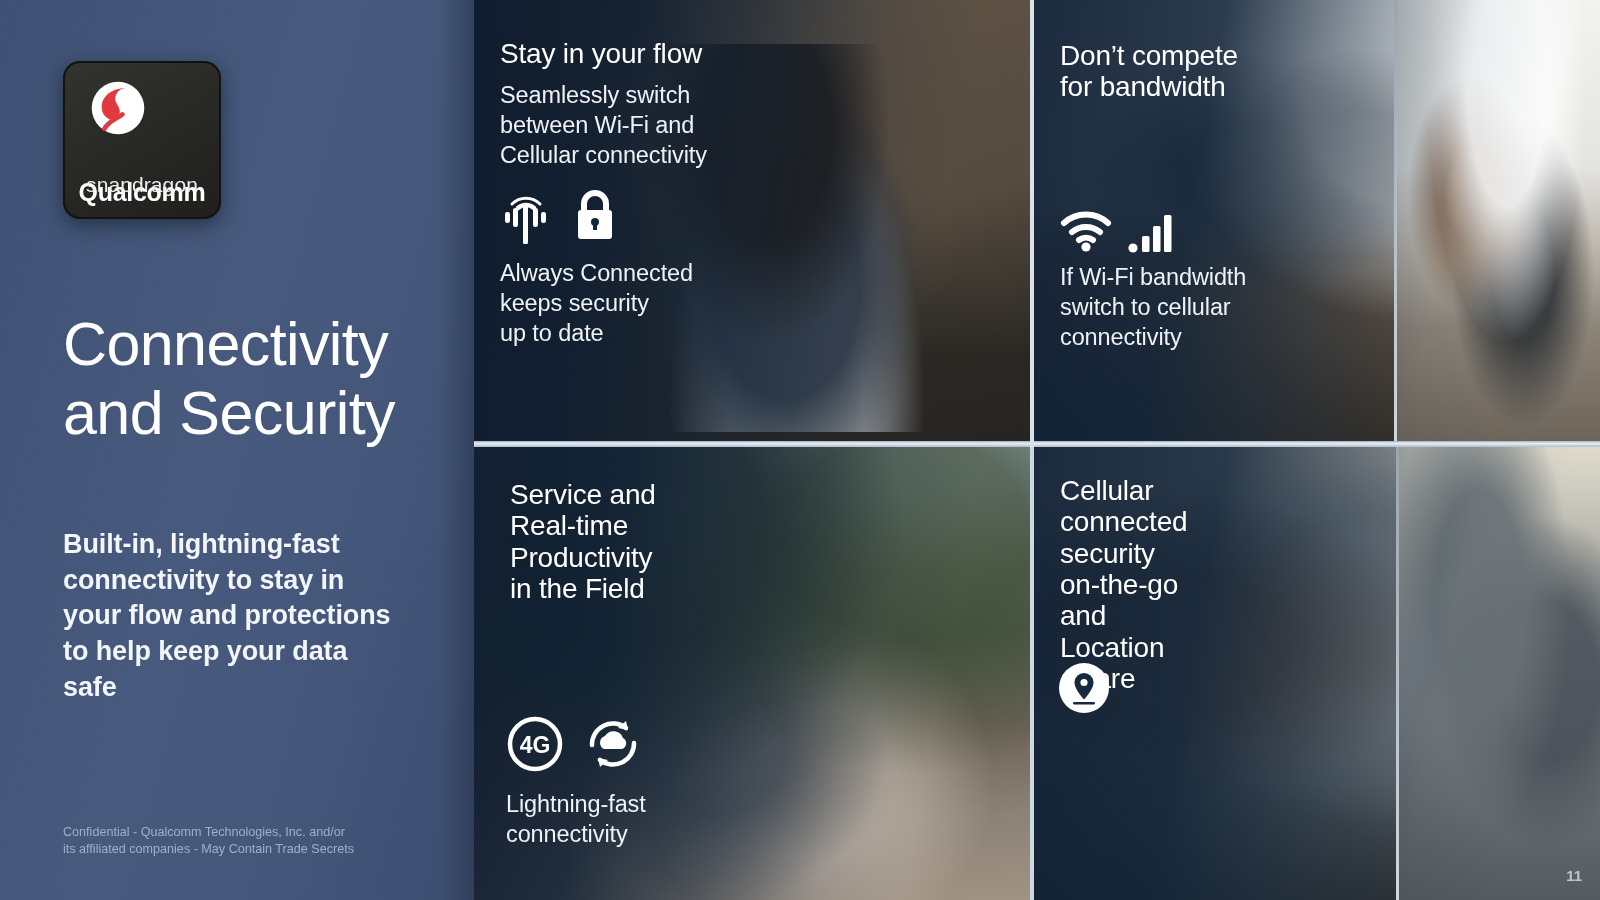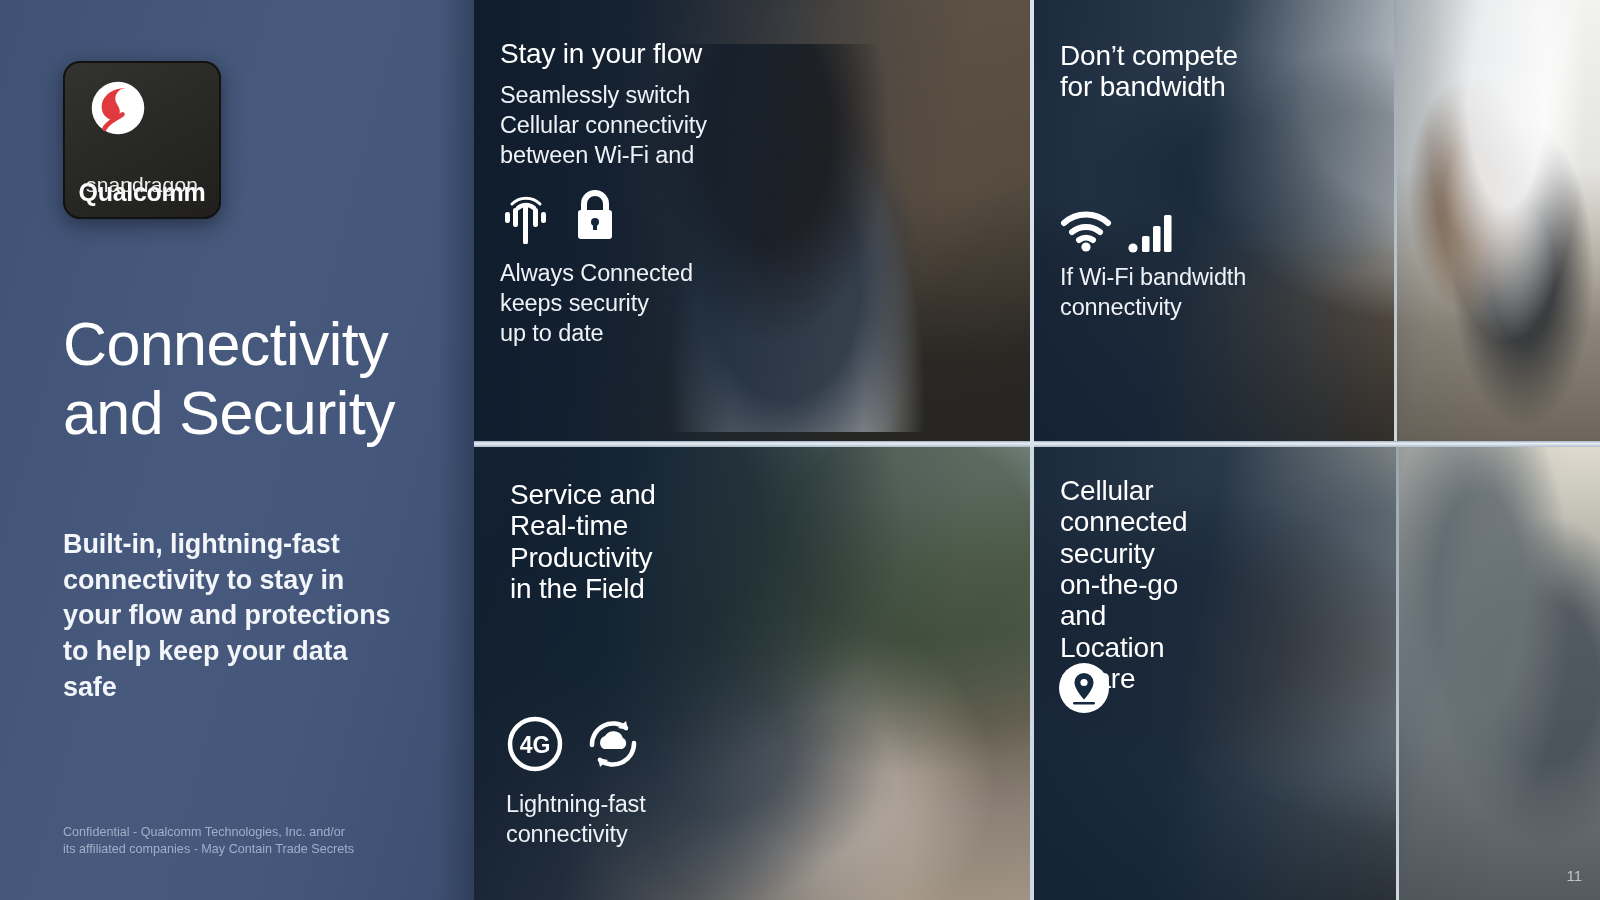--- a/index.html
+++ b/index.html
@@ -76,21 +76,21 @@
   .icon-row { display:flex; align-items:center; gap:20px; }
 
   .divider-h { position:absolute; left:0; top:441px; width:1126px; height:6px;
     background:linear-gradient(180deg,#9fb2c6 0%,#e9eef3 40%,#aebecd 100%); z-index:6; }
   .divider-v { position:absolute; left:556px; top:0; width:4px; height:900px;
     background:#d9e2ea; z-index:6; }
   .divider-v2 { position:absolute; left:556px; top:447px; width:4px; height:453px;
     background:#cdd8e2; z-index:6; }
 
   .pagenum { position:absolute; right:18px; bottom:16px; z-index:9;
-    color:#cfd8e3; font-size:15px; font-weight:400; opacity:.85;margin-left:22px; }
+    color:#cfd8e3; font-size:15px; font-weight:700; opacity:.85;margin-left:22px; }
 
   
   .ph-cafe {
     background:
       radial-gradient(circle at 62% 34%, rgba(92,78,66,.55) 0 16%, rgba(0,0,0,0) 42%),
       radial-gradient(ellipse at 86% 18%, rgba(120,104,86,.5) 0 22%, rgba(0,0,0,0) 55%),
       linear-gradient(170deg,#4a4138 0%,#3b352e 30%,#2e2b26 62%,#262521 100%);
   }
   .ph-cafe::after{
     content:""; position:absolute; left:30%; top:10%; width:54%; height:88%;
@@ -195,22 +195,22 @@
 
     <div class="panel p-tl">
       <div class="photo ph-cafe"></div>
       <div class="scrim"></div>
 
       <div class="pad" style="left:26px; top:38px; width:250px;">
         <div class="h-lg">Stay in your flow</div>
       </div>
       <div class="pad" style="left:26px; top:80px; width:240px;">
         <div class="body-t">Seamlessly switch</div>
+        <div class="body-t">between Wi-Fi and</div>
         <div class="body-t">Cellular connectivity</div>
-        <div class="body-t">between Wi-Fi and</div>
       </div>
 
       <div class="pad icon-row" style="left:26px; top:186px;">
         <span>
           <svg width="52" height="58" viewBox="0 0 52 58">
             <path d="M12 18 A20 20 0 0 1 40 18" stroke="#fff" stroke-width="3" fill="none" stroke-linecap="round"></path>
             <path d="M18 22 A12 12 0 0 1 34 22" stroke="#fff" stroke-width="4.5" fill="none" stroke-linecap="round"></path>
             <rect x="5" y="26" width="5" height="11" rx="2.2" fill="#fff"></rect>
             <rect x="13" y="22" width="5" height="19" rx="2.2" fill="#fff"></rect>
             <rect x="23" y="18" width="5" height="27" rx="2.2" fill="#fff"></rect>
@@ -262,20 +262,21 @@
             <circle cx="5" cy="38" r="4.6" fill="#fff"></circle>
             <rect x="14" y="26" width="7.5" height="16" rx="1.6" fill="#fff"></rect>
             <rect x="25" y="16" width="7.5" height="26" rx="1.6" fill="#fff"></rect>
             <rect x="36" y="5" width="7.5" height="37" rx="1.6" fill="#fff"></rect>
           </svg>
         </span>
       </div>
 
       <div class="pad" style="left:26px; top:262px; width:250px;">
         <div class="cap">If Wi-Fi bandwidth</div>
+        <div class="cap">switch to cellular</div>
         <div class="cap">connectivity</div>
       </div>
     </div>
 
     <div class="panel p-bl">
       <div class="photo ph-field"></div>
       <div class="scrim"></div>
 
       <div class="pad" style="left:36px; top:32px; width:230px;">
         <div class="h-lg">Service and</div>

